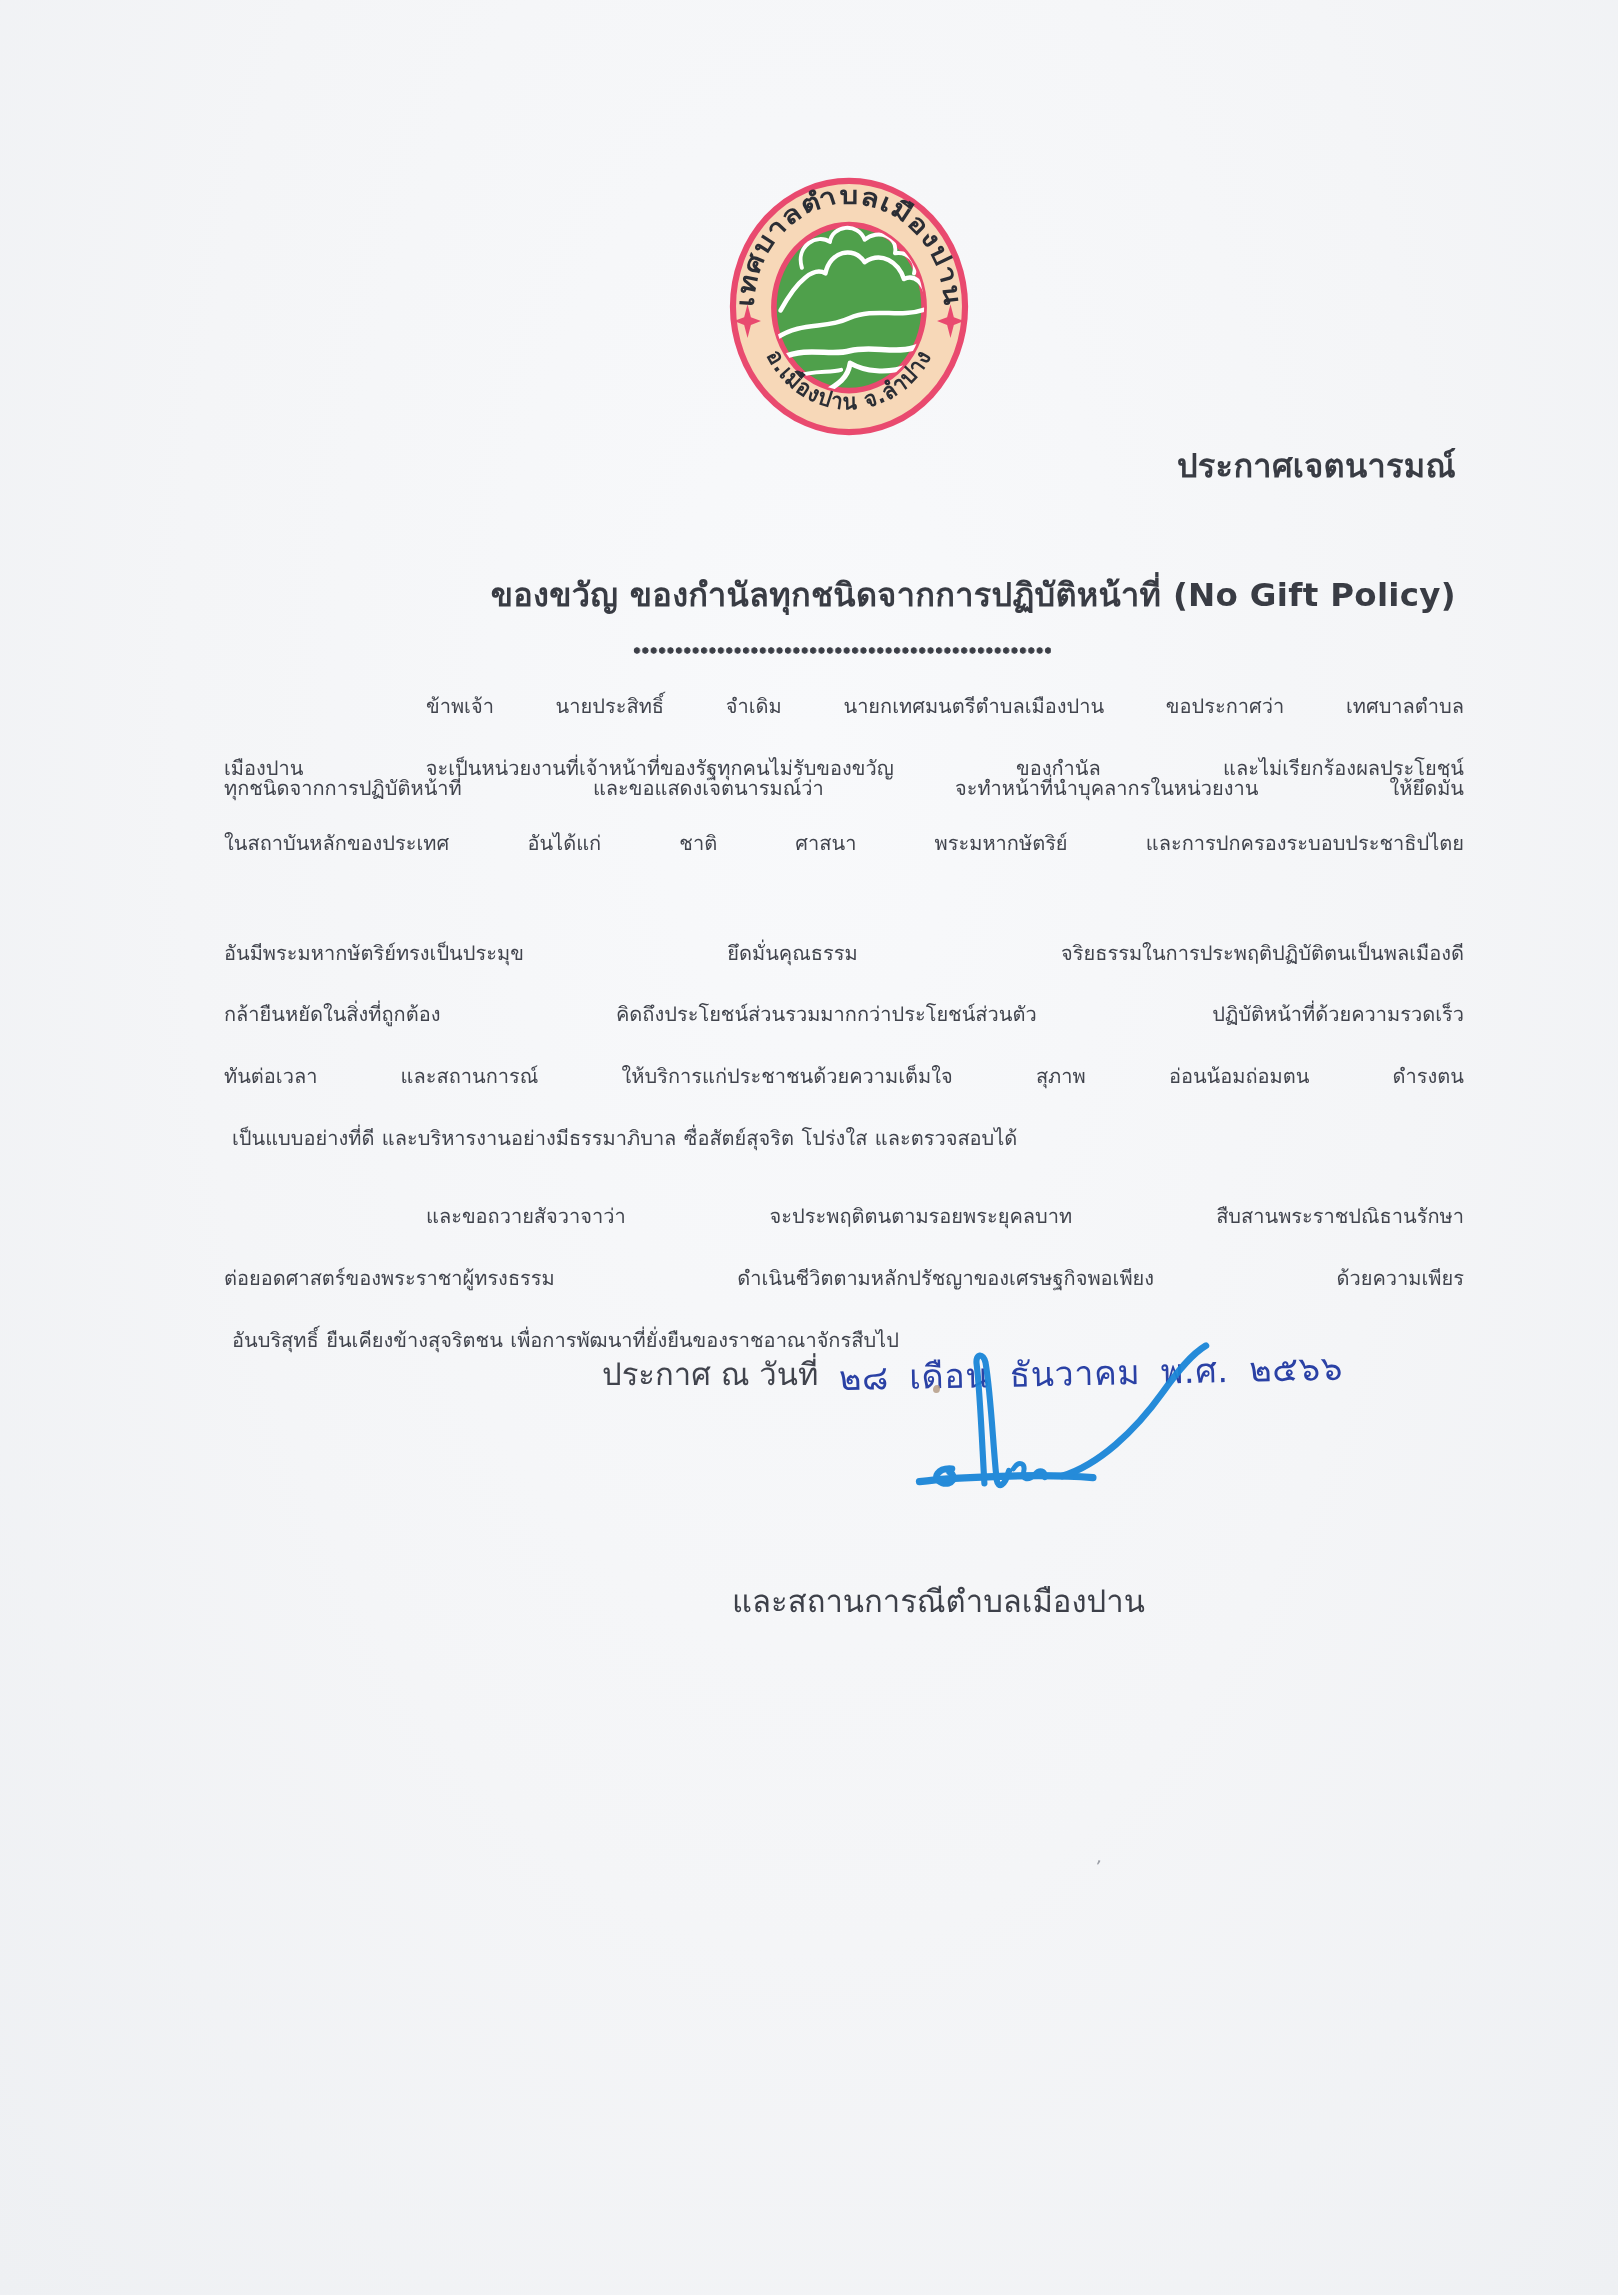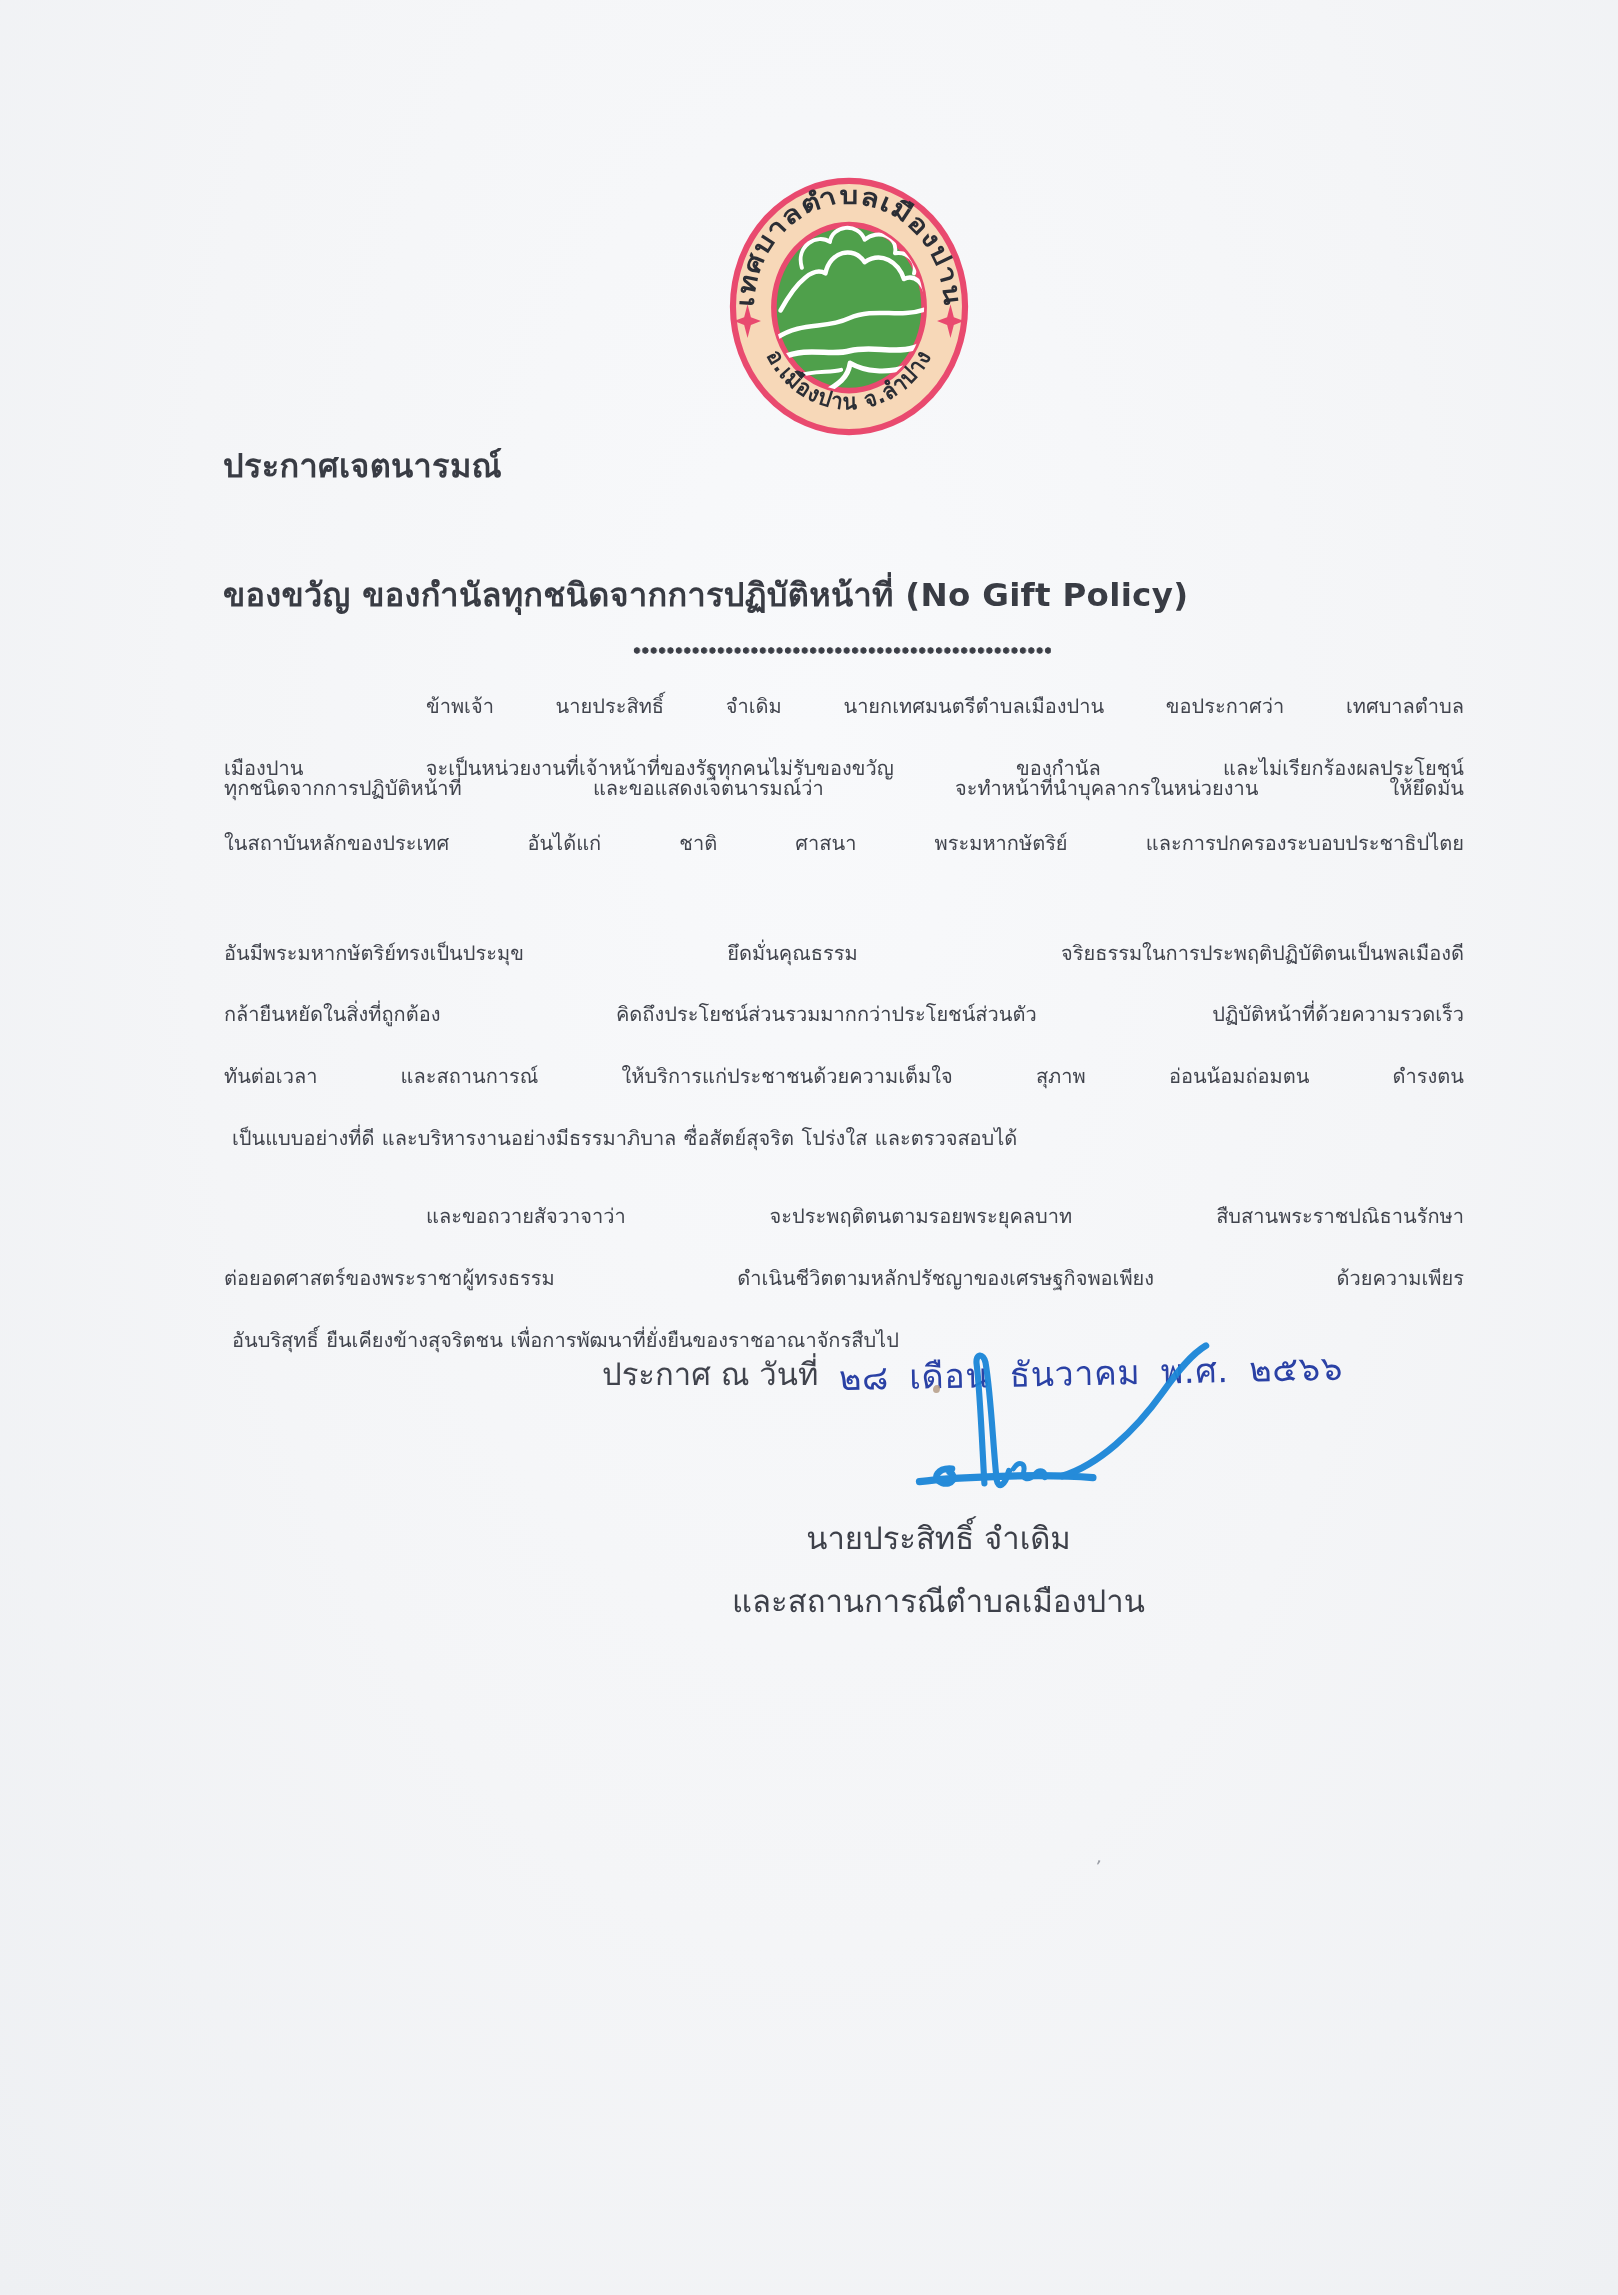--- a/index.html
+++ b/index.html
@@ -9,23 +9,23 @@
     font-family:"DejaVu Sans","Liberation Sans",sans-serif;
   }
   .page{
     position:absolute;left:0;top:0;width:1619px;height:2295px;
     background:radial-gradient(ellipse at 50% 32%, #f8f9fb 0%, #f4f5f7 55%, #eef0f3 100%);
     overflow:hidden;
     color:#3f434c;
   }
   .seal{position:absolute;left:729px;top:177px;width:240px;height:259px;}
   .title-line{
-    position:absolute;left:223px;width:1240px;height:58px;
+    position:absolute;left:216px;width:1240px;height:58px;
     font-size:32.5px;line-height:56px;font-weight:700;
-    text-align:left;color:#393c44;letter-spacing:0.3px;
+    text-align:right;color:#393c44;letter-spacing:0.3px;
     white-space:nowrap;
   }
   .dots{
     position:absolute;left:633px;top:646px;width:418px;height:9px;
     background-image:radial-gradient(circle at 3.9px 4.5px,#3c3f47 2.9px,transparent 3.5px);
     background-size:8.4px 9px;background-repeat:repeat-x;
   }
   .body-line{
     position:absolute;left:224px;width:1240px;height:62px;
     font-size:20px;line-height:55px;color:#41444d;
@@ -126,20 +126,19 @@
   </div>
 
   <svg class="sig-svg" viewBox="0 0 720 320" fill="none" stroke="#1a86d8" stroke-linecap="round" stroke-linejoin="round" opacity="0.95">
     <path stroke-width="12" d="M 258,232 C 234,230 220,248 240,257 C 258,263 268,246 254,238"></path>
     <path stroke-width="13" d="M 200,255 C 262,247 420,240 510,248"></path>
     <path stroke-width="11" d="M 316,258 C 312,190 308,90 302,44 C 300,26 314,24 318,42 C 328,100 332,200 338,252 C 341,268 352,264 360,236"></path>
     <path stroke-width="9" d="M 368,232 c 10,-16 22,-10 18,6 c -4,14 10,16 20,4 c 8,-10 20,-8 18,6"></path>
     <path stroke-width="12" d="M 455,245 C 520,225 585,165 635,95 C 660,60 685,28 712,12"></path>
   </svg>
 
-  <div class="sig-name" style="top:1511px">นายประสิทธิ์  จำเดิม</div>
   <div class="sig-name" style="top:1574px">และสถานการณีตำบลเมืองปาน</div>
 
   <div class="speck-ink"></div>
   <div class="stray-mark">’</div>
 
 </div>
 
 
 </body></html>

